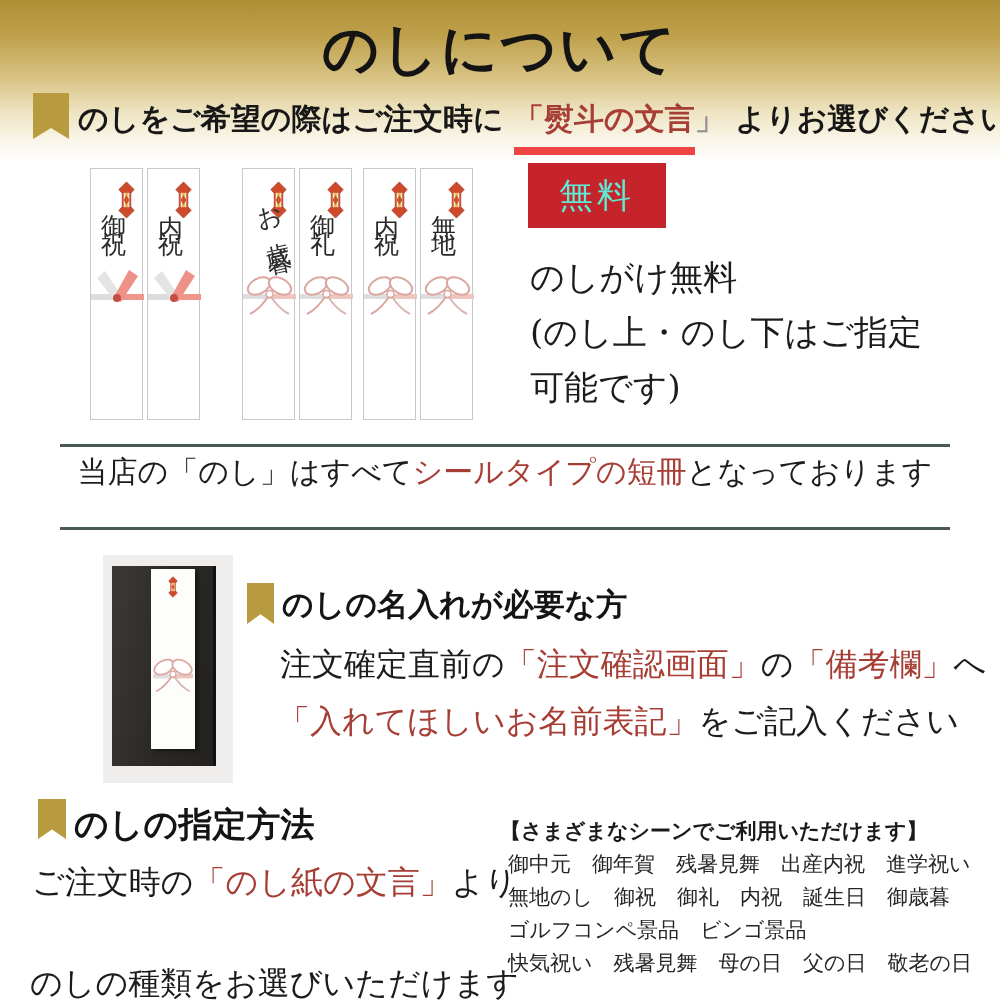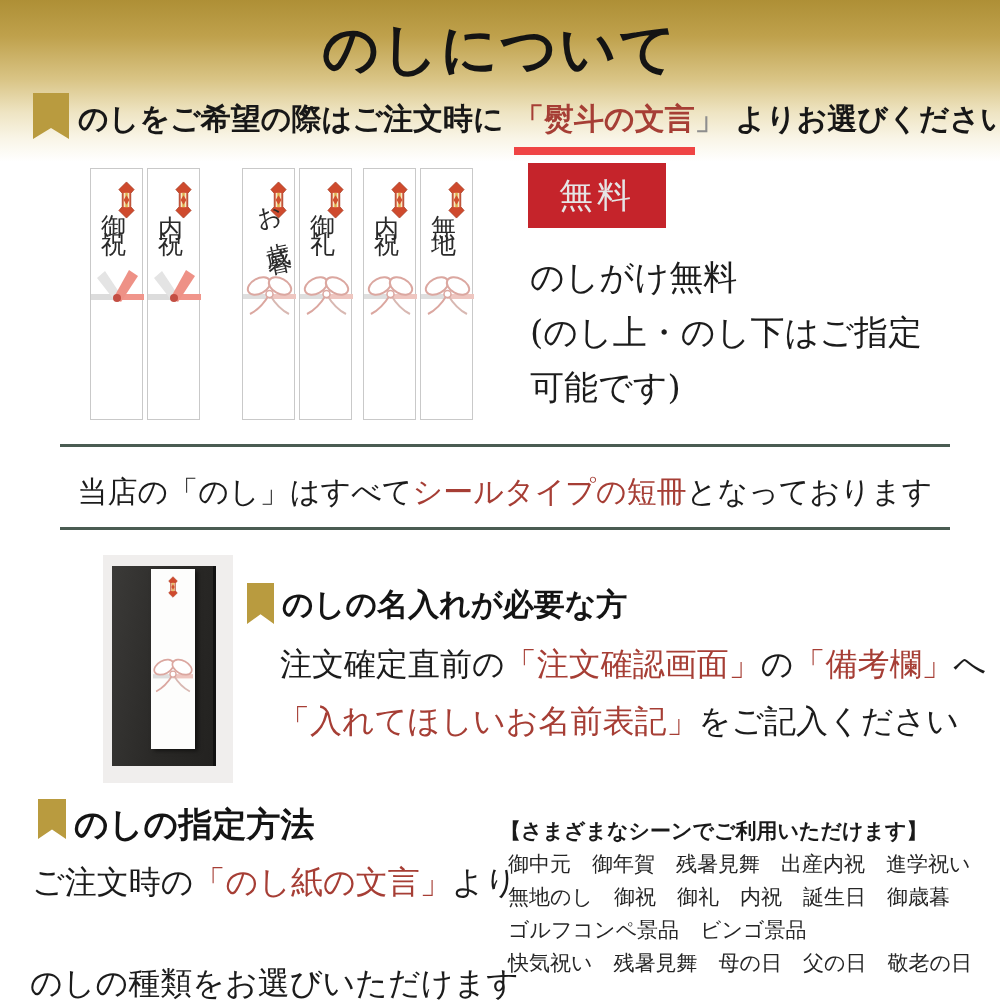--- a/index.html
+++ b/index.html
@@ -41,33 +41,33 @@
     font-size:25px;letter-spacing:16px;color:#2a2a2a;line-height:26px;
   }
   .strip-label.compact{letter-spacing:7px;top:20px;left:7px;}
   .strip-label.tilt{transform:rotate(-12deg);transform-origin:top center;}
   .orn{position:absolute;right:5px;top:12px;}
   .orn-mini{position:absolute;left:16px;top:7px;}
   .knot{position:absolute;left:0;top:88px;}
   
   .free-badge{
     position:absolute;left:528px;top:163px;width:138px;height:65px;
-    background:#c5242b;color:#e5e5e5;font-size:34px;letter-spacing:4px;
+    background:#c5242b;color:#5eead4;font-size:34px;letter-spacing:4px;
     display:flex;align-items:center;justify-content:center;
   }
   .free-text{
     position:absolute;left:530px;top:250px;font-size:34px;line-height:55px;color:#1c1c1c;
     white-space:nowrap;
   }
   
   .divider{position:absolute;left:60px;width:890px;height:3px;background:#4a5c52;}
   .d1{top:444px;}
   .d2{top:527px;}
   .seal-note{
-    position:absolute;left:60px;top:472px;width:890px;text-align:center;
+    position:absolute;left:60px;top:452px;width:890px;text-align:center;
     font-size:30px;white-space:nowrap;color:#1c1c1c;
   }
   
   .photo{position:absolute;left:103px;top:555px;width:130px;height:228px;background:#f0eeed;}
   .photo-box{
     position:absolute;left:9px;top:11px;width:101px;height:200px;
     background:linear-gradient(100deg,#3b3a38 0%,#2a2927 55%,#232220 100%);
     border-right:3px solid #121212;
   }
   .photo-strip{

